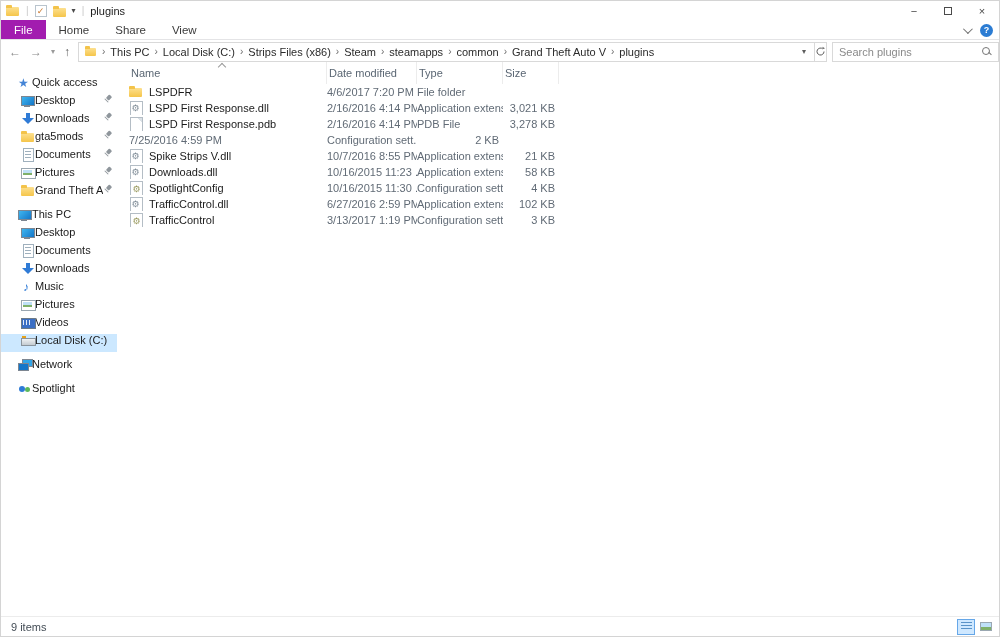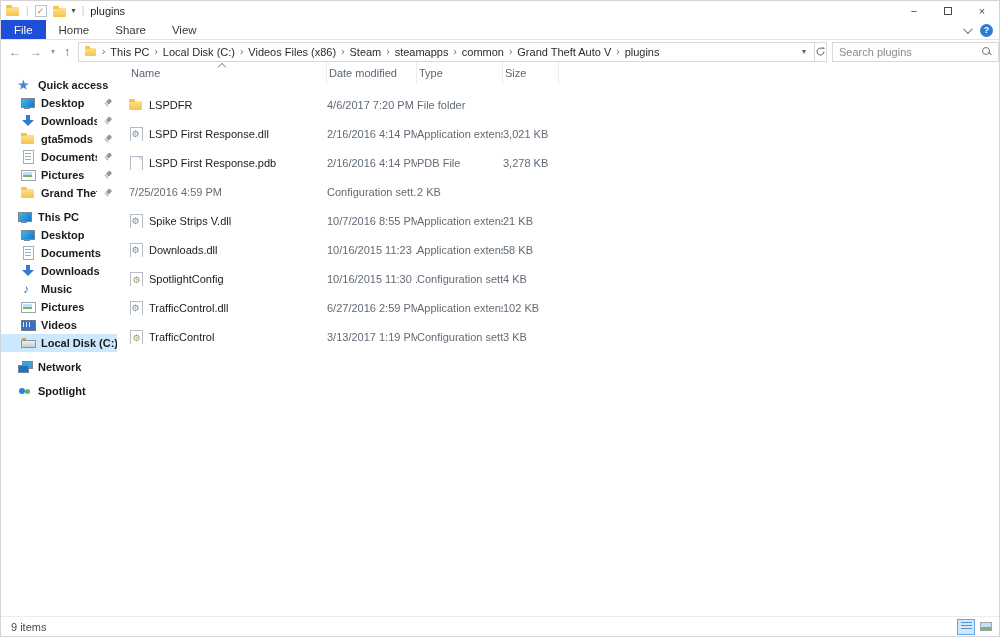--- a/index.html
+++ b/index.html
@@ -16,21 +16,21 @@
   .win-title { margin-left:6px; font-size:11px; color:#1b1b1b; }
   #win-controls { position:absolute; right:0; top:0; height:19px; display:flex; }
   .winbtn { width:34px; height:19px; display:flex; align-items:center;
     justify-content:center; color:#4a4a4a; font-size:11px; cursor:default; }
   .maxbox { width:8px; height:8px; border:1px solid #4a4a4a; display:inline-block; }
 
   
   #tabsrow { position:absolute; top:19px; left:0; right:0; height:20px;
     background:#fff; border-bottom:1px solid #e4e4e6; display:flex; align-items:stretch; }
   .tab { padding:0 13px; display:flex; align-items:center; font-size:11.5px; color:#3b3b3b; }
-  .tab.active { background:#1d4ed8; color:#fff; }
+  .tab.active { background:#a21caf; color:#fff; }
   #ribbon-right { position:absolute; right:6px; top:19px; height:20px;
     display:flex; align-items:center; gap:10px; }
   .chev-down { width:7px; height:7px; border-right:1px solid #707070;
     border-bottom:1px solid #707070; transform:rotate(45deg) translateY(-2px); }
   .help-circle { width:13px; height:13px; border-radius:50%; background:#2b7cd3;
     color:#fff; font-size:9px; font-weight:bold; display:flex; align-items:center;
     justify-content:center; }
 
   
   #addrrow { position:absolute; top:40px; left:0; right:0; height:21px;
@@ -58,22 +58,22 @@
   #search-box input::placeholder { color:#8a8a8a; }
   .magnifier { width:11px; height:11px; position:relative; flex:none; }
   .magnifier::before { content:""; position:absolute; left:1px; top:1px; width:6px;
     height:6px; border:1px solid #777; border-radius:50%; }
   .magnifier::after { content:""; position:absolute; left:7px; top:7px; width:4px;
     height:1px; background:#777; transform:rotate(45deg); }
 
   
   #main { position:absolute; top:61px; left:0; right:0; bottom:20px; display:flex; }
   #sidebar { width:116px; flex:none; padding-top:14px; font-size:11px; overflow:hidden; }
-  .side-item { height:18px; display:flex; align-items:center; gap:6px;
-    padding-left:17px; white-space:nowrap; cursor:default;font-weight:bold; }
+  .side-item { height:18px; display:flex; 
+    padding-left:17px; white-space:nowrap; cursor:default; }
   .side-item.lvl1 { padding-left:20px; }
   .side-item.selected { background:#cce8ff; }
   .side-item .lbl { overflow:hidden; text-overflow:clip; flex:1; color:#1b1b1b; }
   .side-gap { height:6px; }
   .pin { width:10px; height:10px; position:relative; flex:none; margin-right:4px; }
   .pin::before { content:""; position:absolute; left:4px; top:1px; width:4px;
     height:5px; background:#8f969c; transform:rotate(45deg); border-radius:1px; }
   .pin::after { content:""; position:absolute; left:1px; top:6px; width:5px;
     height:1px; background:#8f969c; transform:rotate(45deg); }
 
@@ -137,25 +137,25 @@
   #filepane { flex:1; position:relative; overflow:hidden; }
   #colheaders { height:22px; display:grid; grid-template-columns:198px 90px 86px 56px;
     align-items:center; padding-left:12px; font-size:11px; color:#5a6673; }
   .colh { padding-left:2px; border-right:1px solid #ececec; height:22px;
     display:flex; align-items:center; }
   .colh:last-child { }
   .sort-chev { position:absolute; left:102px; top:2px; width:6px; height:6px;
     border-left:1px solid #9a9a9a; border-top:1px solid #9a9a9a;
     transform:rotate(45deg); }
   .frow { height:16px; display:grid; grid-template-columns:198px 90px 86px 56px;
-    align-items:center; padding-left:12px; font-size:11px; cursor:default;margin-top:13px; }
+    align-items:center; padding-left:12px; font-size:11px; cursor:default; }
   .fname { display:flex; align-items:center; gap:6px; overflow:hidden;
     white-space:nowrap; color:#1b1b1b; }
   .fdate, .ftype { color:#616b76; white-space:nowrap; overflow:hidden; }
-  .fsize { color:#616b76; text-align:left; padding-right:4px; white-space:nowrap; }
+  .fsize { color:#616b76; text-align:right; padding-right:4px; white-space:nowrap; }
 
   
   #statusbar { position:absolute; left:0; right:0; bottom:0; height:20px;
     border-top:1px solid #ececec; display:flex; align-items:center;
     font-size:11px; color:#444d56; padding:0 4px 0 10px;margin-top:24px; }
   #view-toggles { margin-left:auto; display:flex; gap:2px; }
   .viewbtn { width:18px; height:16px; display:flex; align-items:center;
     justify-content:center; border:1px solid transparent; }
   .viewbtn.selected { background:#cfe8ff; border-color:#66a7e8; }
   .vb-details { width:11px; height:9px;
@@ -205,21 +205,21 @@
       <span class="tiny">▾</span>
       <span class="up">↑</span>
     </div>
     <div id="breadcrumb-box">
       <span class="bc-folder"></span>
       <span class="bc-sep">›</span>
       <span class="bc-seg">This PC</span>
       <span class="bc-sep">›</span>
       <span class="bc-seg">Local Disk (C:)</span>
       <span class="bc-sep">›</span>
-      <span class="bc-seg">Videos Files (x86)</span>
+      <span class="bc-seg">Strips Files (x86)</span>
       <span class="bc-sep">›</span>
       <span class="bc-seg">Steam</span>
       <span class="bc-sep">›</span>
       <span class="bc-seg">steamapps</span>
       <span class="bc-sep">›</span>
       <span class="bc-seg">common</span>
       <span class="bc-sep">›</span>
       <span class="bc-seg">Grand Theft Auto V</span>
       <span class="bc-sep">›</span>
       <span class="bc-seg">plugins</span>

